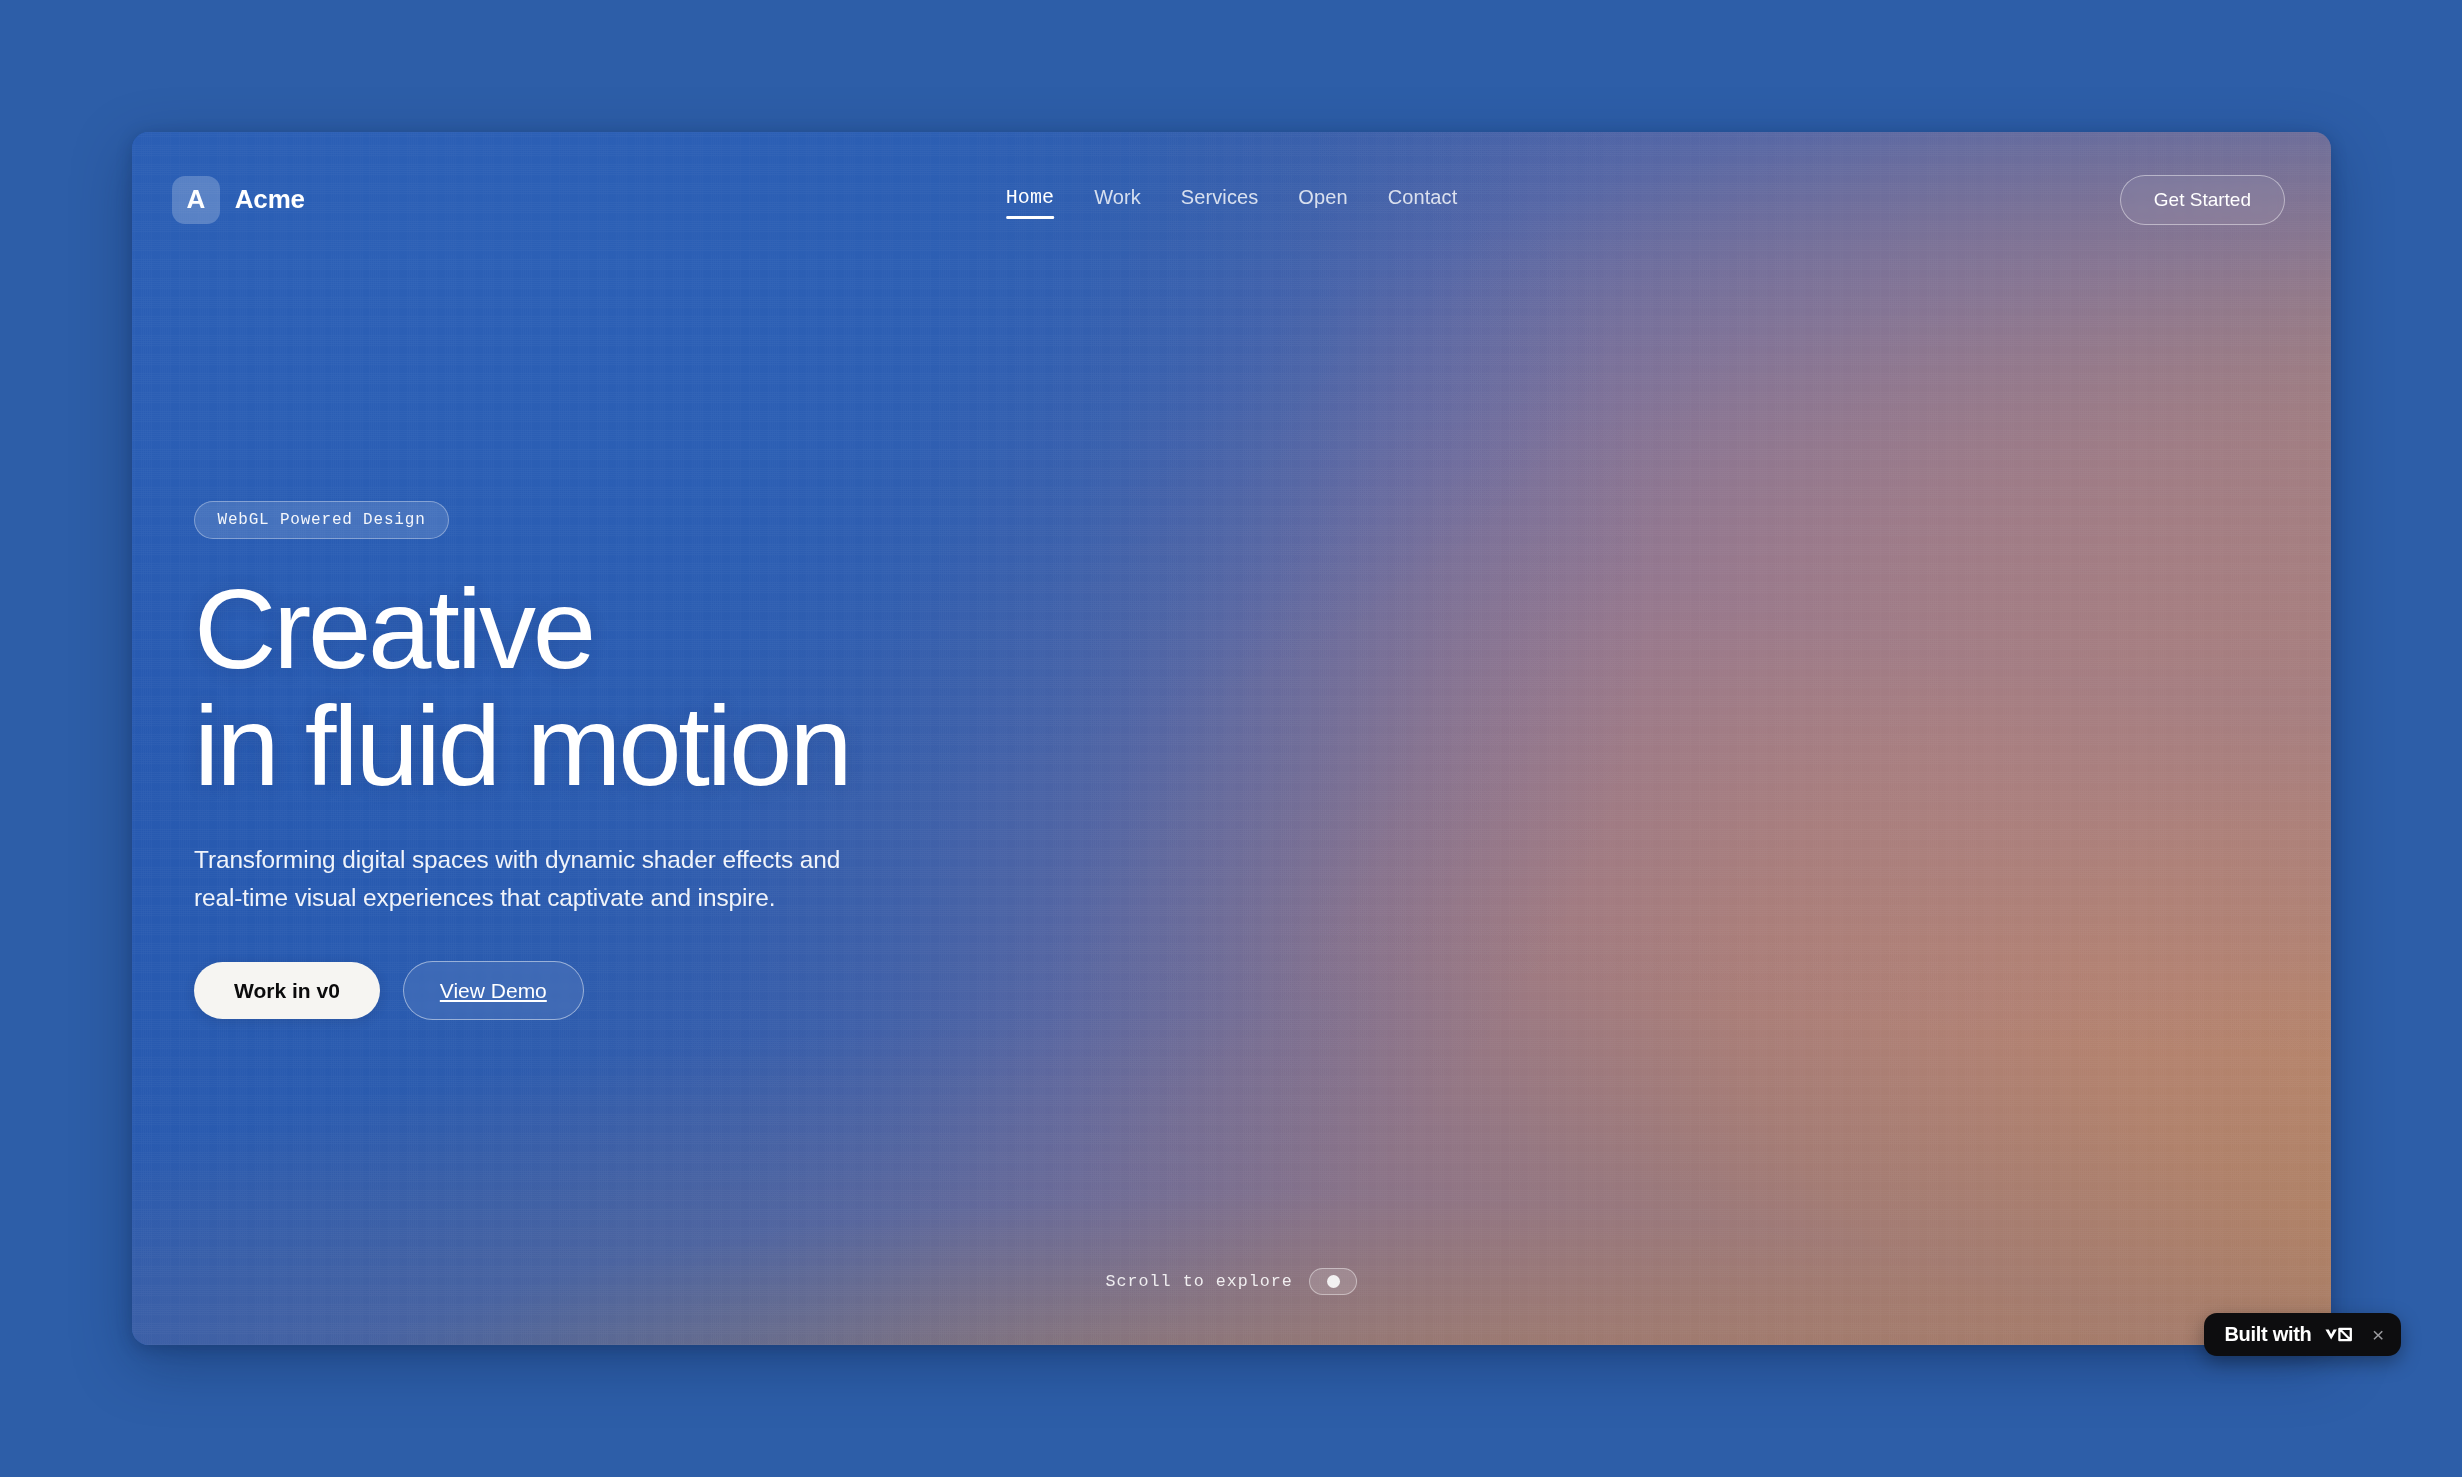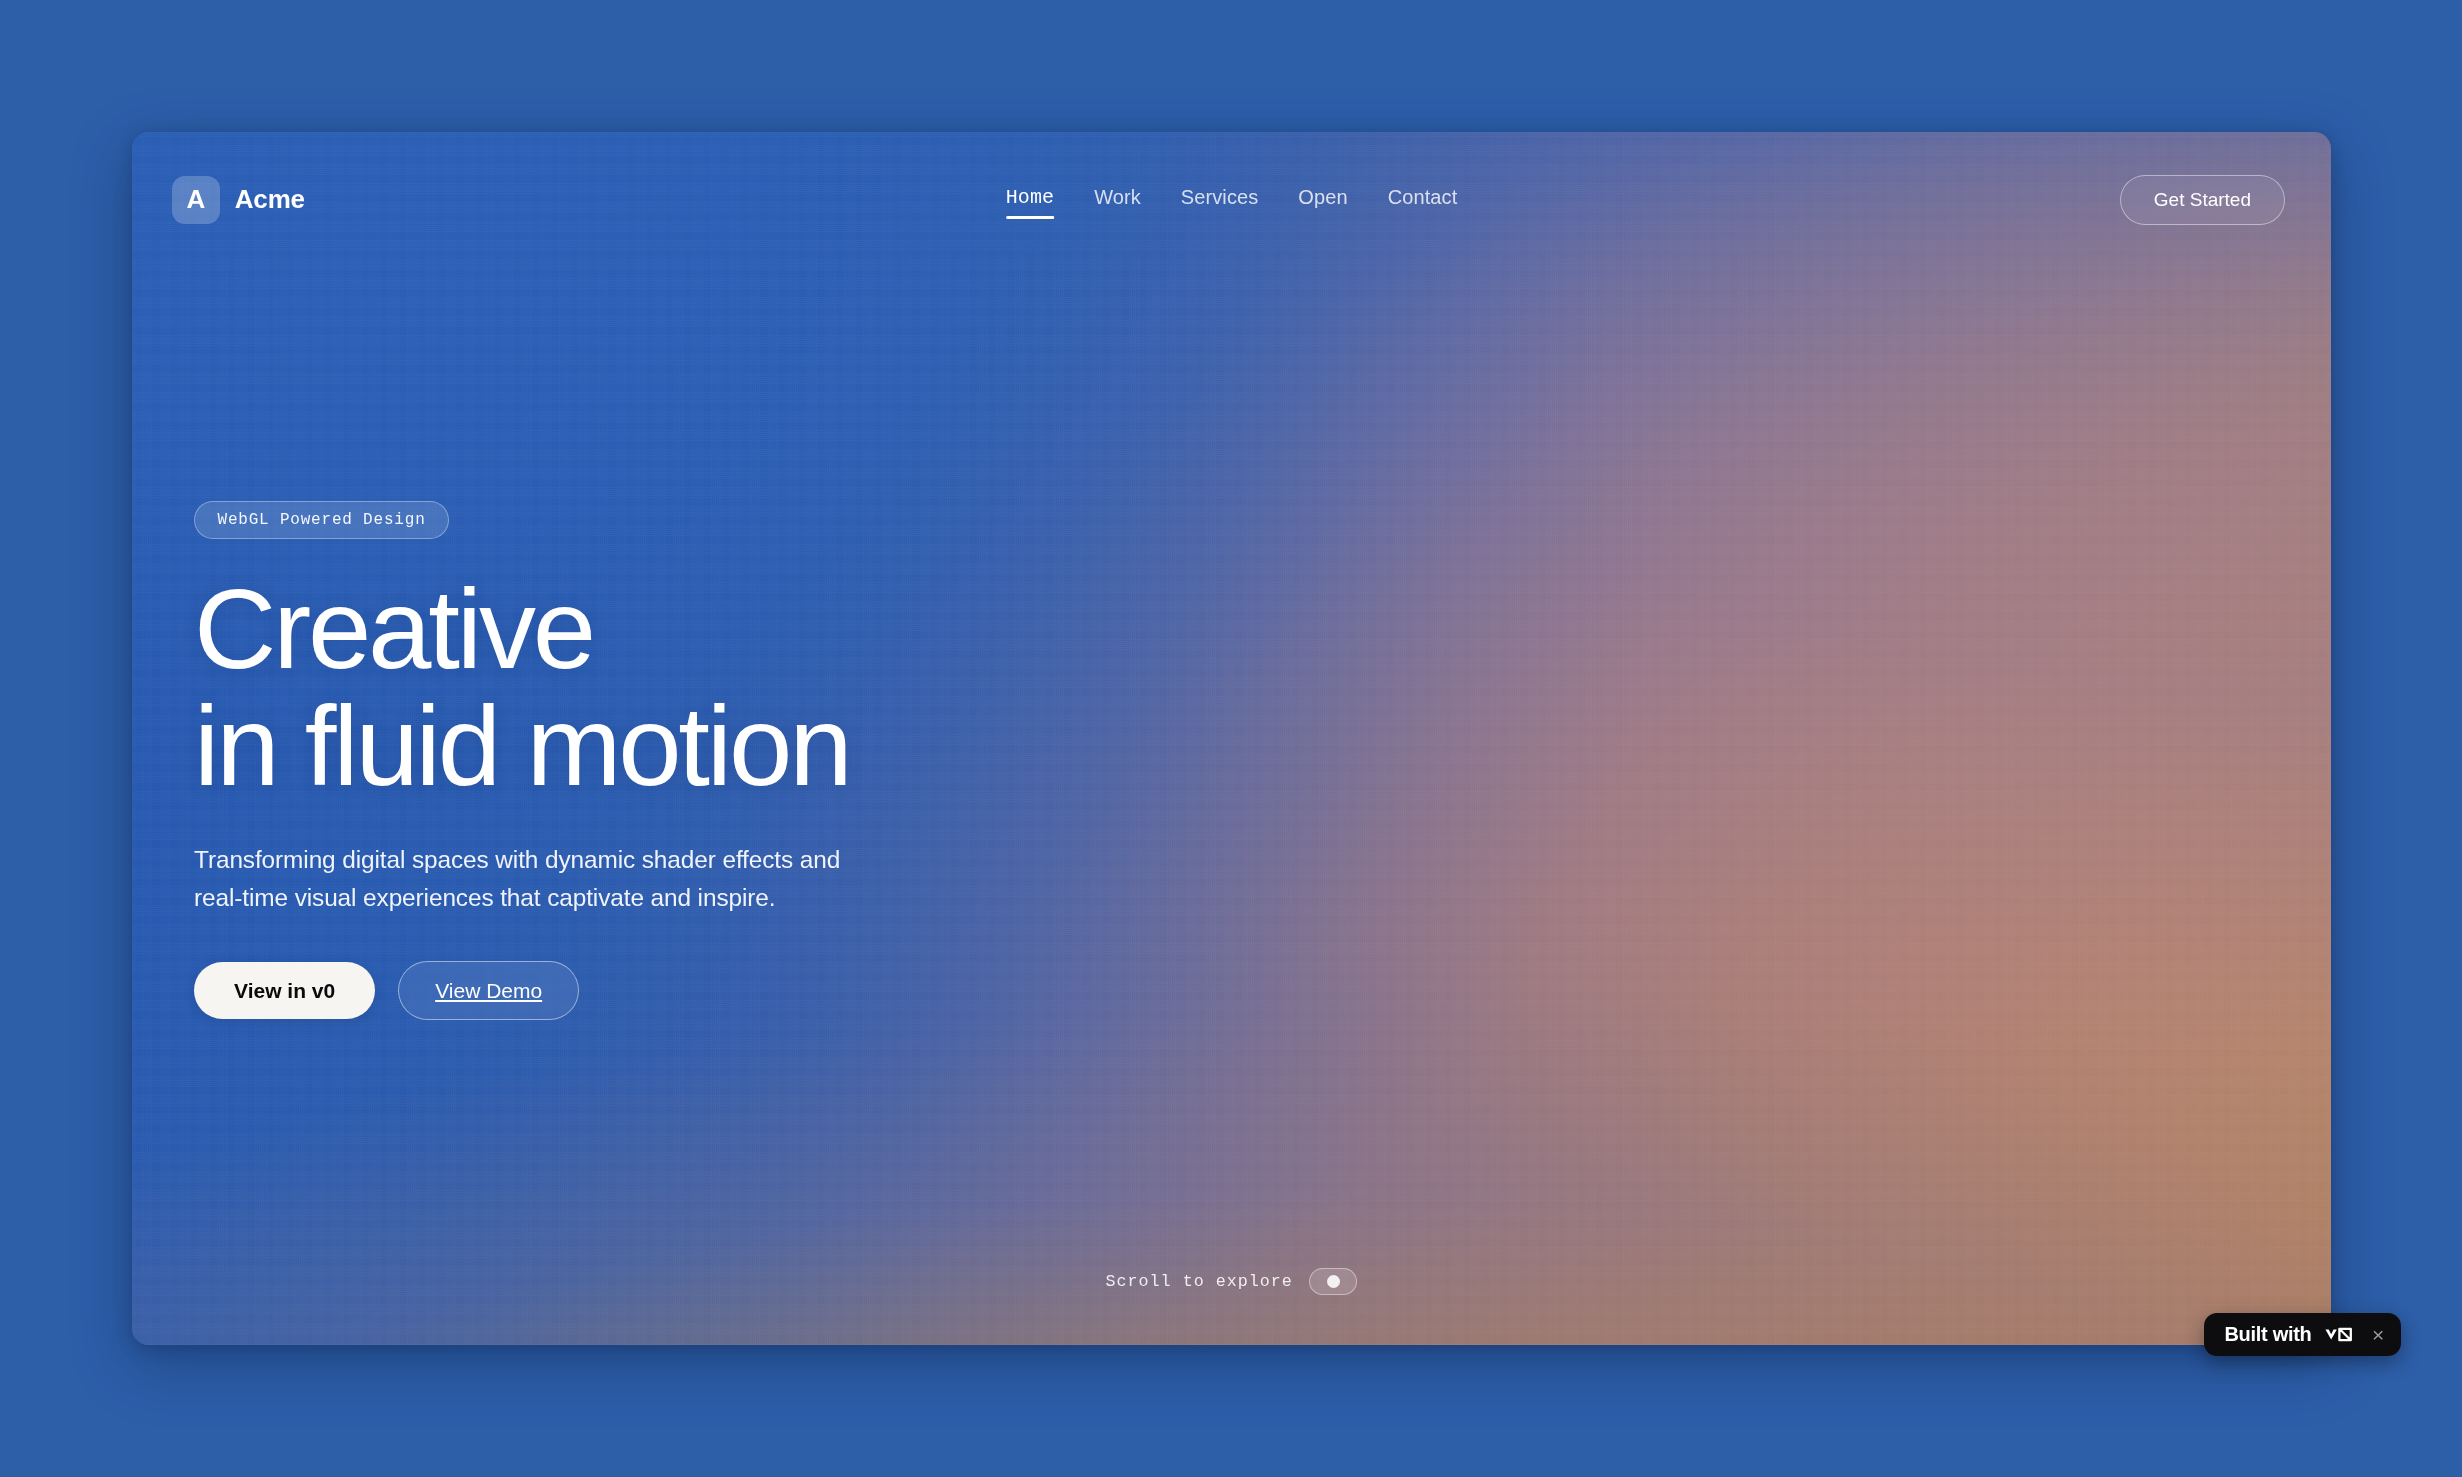--- a/index.html
+++ b/index.html
@@ -384,21 +384,21 @@
       <span class="line">Creative</span>
       <span class="line">in fluid motion</span>
     </h1>
 
     <p class="hero-sub">
       <span class="line">Transforming digital spaces with dynamic shader effects and</span>
       <span class="line">real-time visual experiences that captivate and inspire.</span>
     </p>
 
     <div class="hero-actions">
-      <button class="btn-primary">View in v0</button>
+      <button class="btn-primary">Work in v0</button>
       <button class="btn-secondary">View Demo</button>
     </div>
   </div>
 
   <div class="scroll-hint">
     <span class="scroll-hint-label">Scroll to explore</span>
     <span class="scroll-capsule">
       <span class="scroll-dot"></span>
     </span>
   </div>

